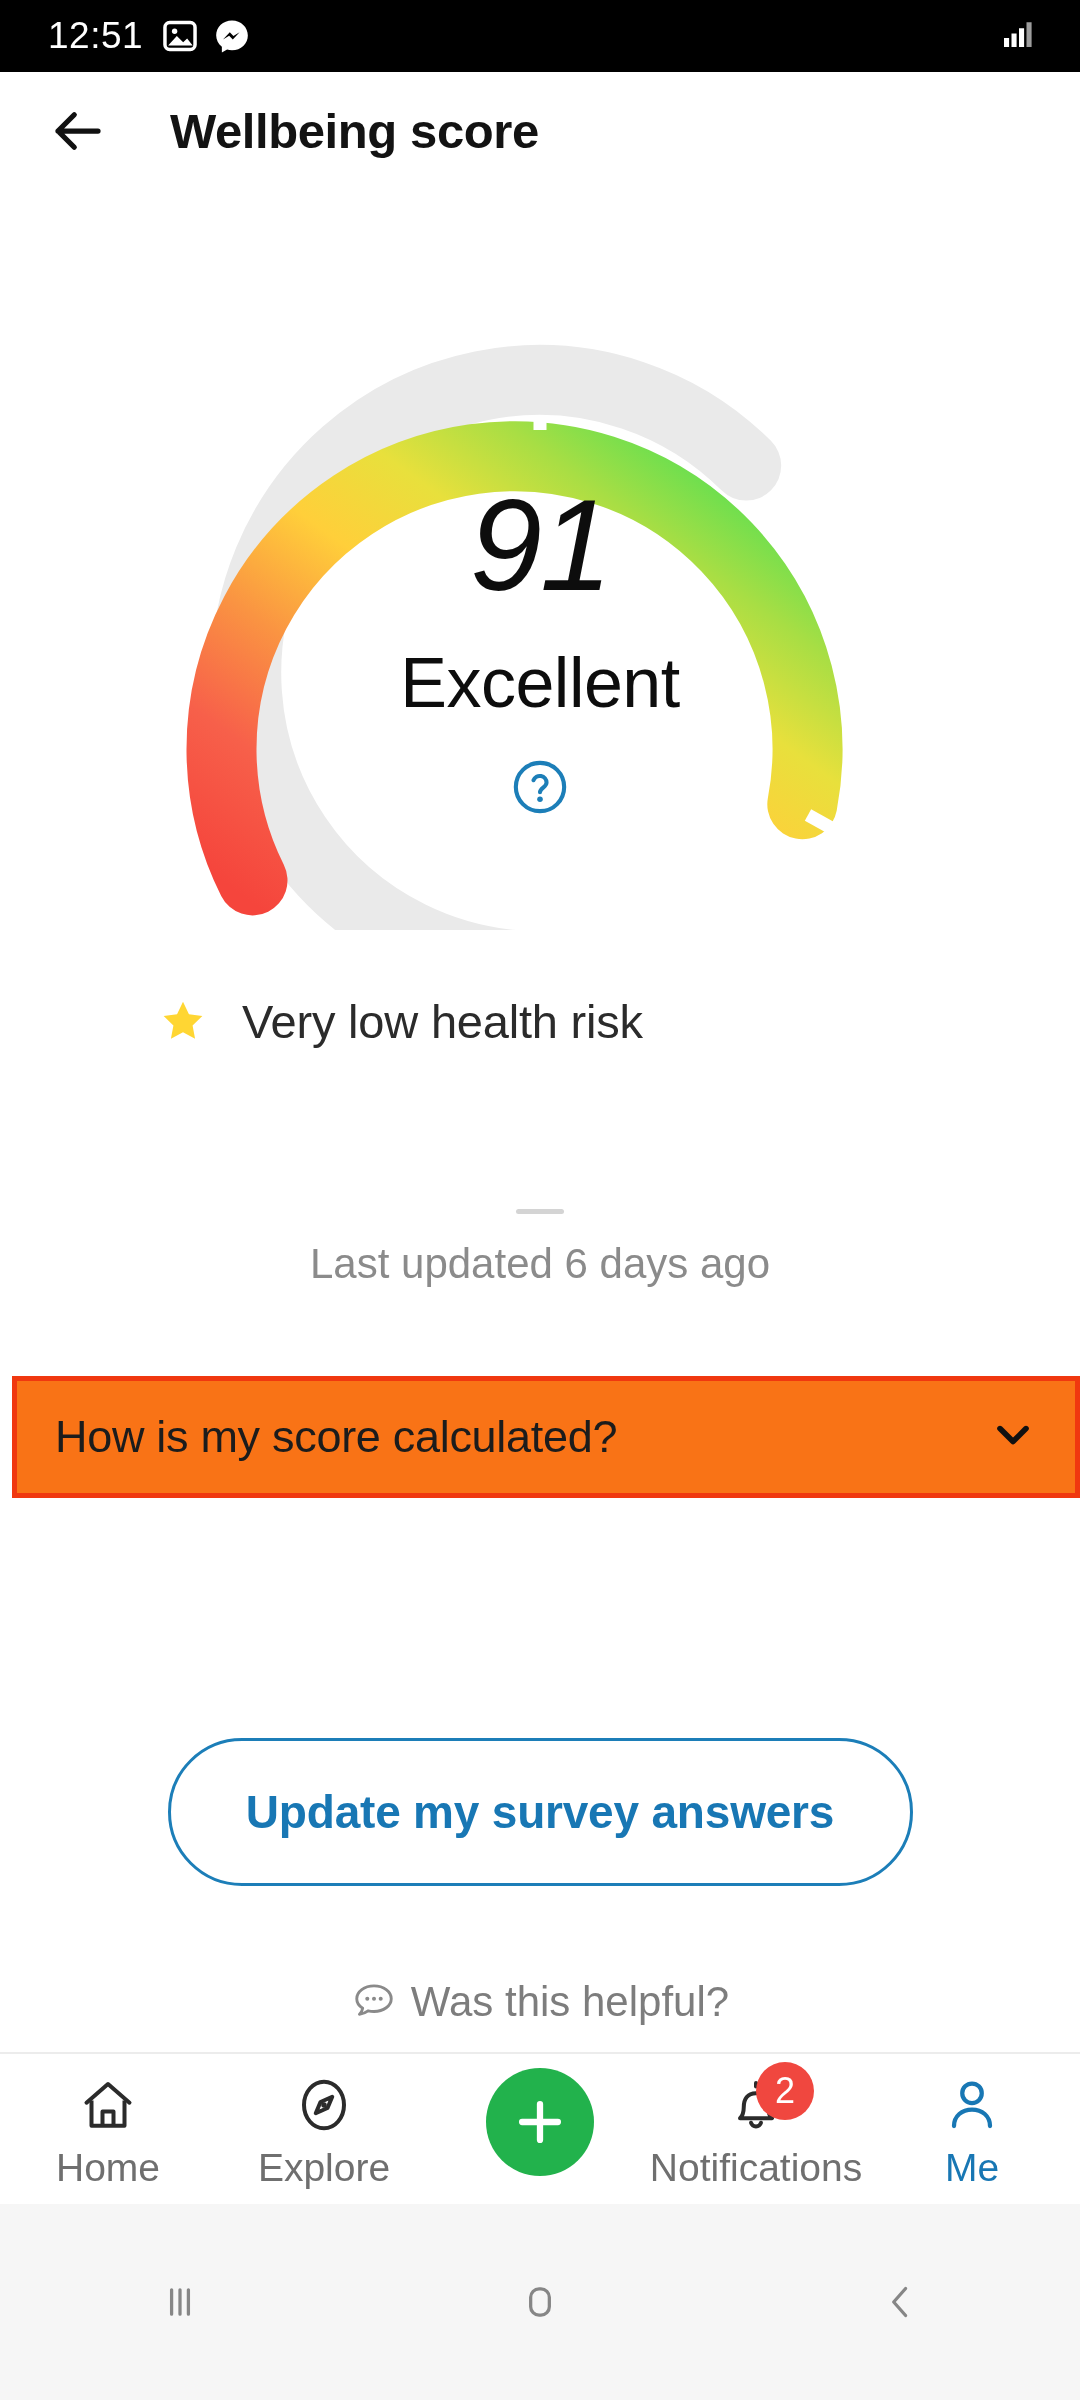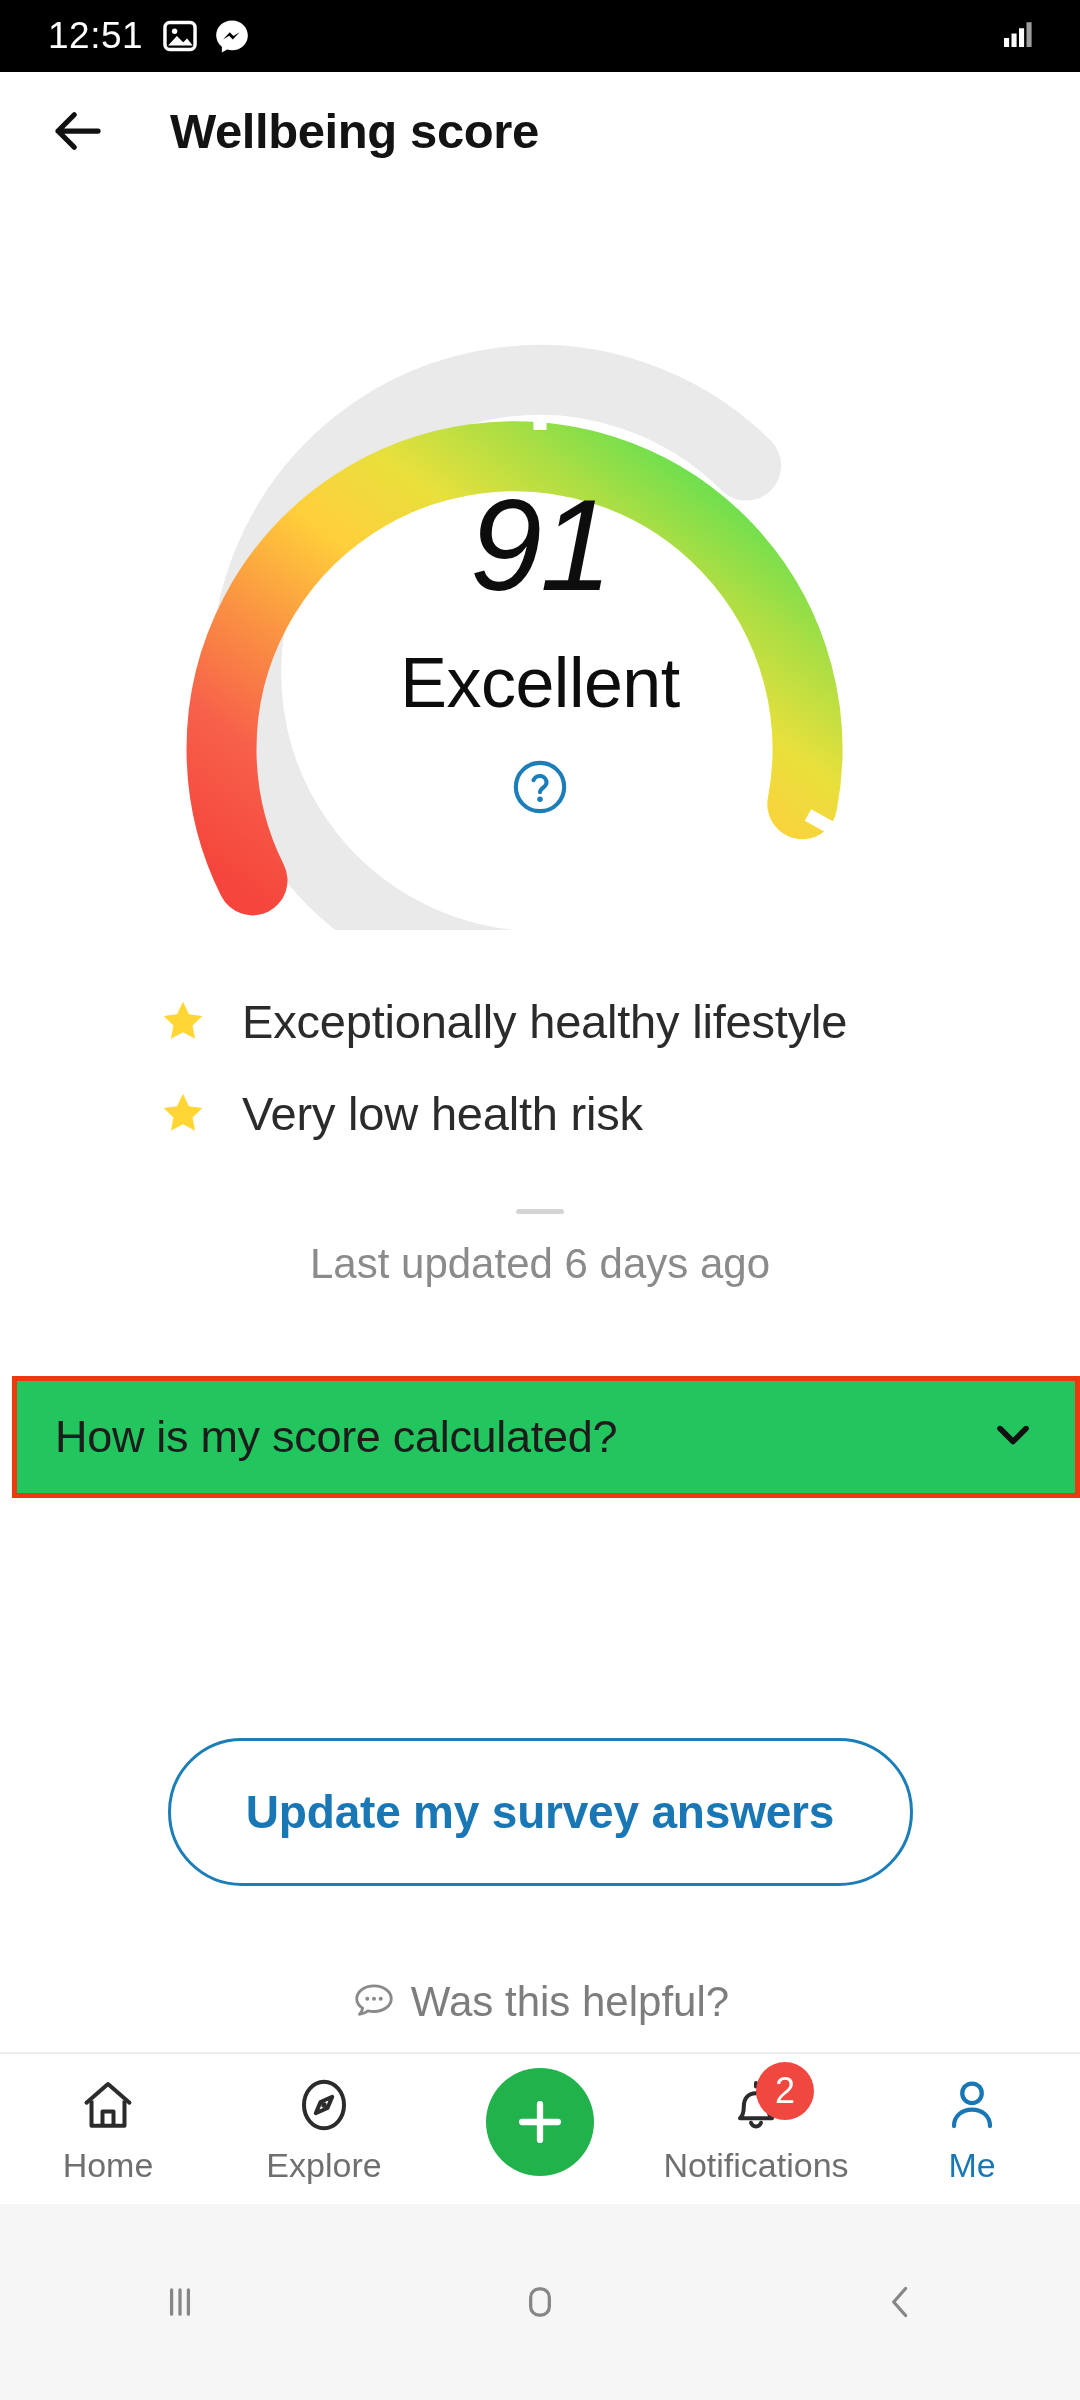--- a/index.html
+++ b/index.html
@@ -72,21 +72,21 @@
   }
   .last-updated {
     position:absolute; top:1240px; left:0; width:1080px; text-align:center;
     font-size:42px; color:#8b8b8b; font-weight:400;
   }
 
   
   .accordion { position:absolute; top:1376px; left:0; width:1080px; }
   .acc-item {
     position:relative; margin:0 0 22px 12px; height:122px;
-    background:#22c55e; border:5px solid #f0380f;
+    background:#f97316; border:5px solid #f0380f;
     display:flex; align-items:center; padding:0 38px;
   }
   .acc-label {
     font-size:45px; color:#1c1c1c; font-weight:400; letter-spacing:-.3px;
   }
   .acc-chev { margin-left:auto; }
 
   
   .cta-wrap {
     position:absolute; top:1738px; left:0; width:1080px;
@@ -112,21 +112,21 @@
     background:#fff; border-top:2px solid #ececec;
     display:flex; align-items:flex-start;
   }
   .nav-item {
     flex:1; height:152px; display:flex; flex-direction:column;
     align-items:center; justify-content:flex-start; padding-top:20px;
     position:relative;
   }
   .nav-icon { height:62px; display:flex; align-items:center; justify-content:center; position:relative; }
   .nav-label {
-    margin-top:10px; font-size:34px; color:#6f6f6f; font-weight:400;
+    margin-top:10px; font-size:39px; color:#6f6f6f; font-weight:400;
   }
   .nav-label.active { color:#1877b4; }
   .fab {
     width:108px; height:108px; border-radius:50%; background:#22b24c;
     display:flex; align-items:center; justify-content:center;
     margin-top:-6px;
   }
   .badge {
     position:absolute; top:-12px; left:30px;
     min-width:58px; height:58px; border-radius:50%; background:#f0473f;
@@ -239,26 +239,20 @@
         </svg>
       </div>
     </div>
   </div>
 
   <div class="bullets">
     <div class="bullet-row">
       <svg class="bullet-star" viewBox="0 0 24 24">
         <path d="M12 1.9 L15.1 8.5 L22.1 9.4 L17 14.3 L18.3 21.3 L12 17.9 L5.7 21.3 L7 14.3 L1.9 9.4 L8.9 8.5 Z" fill="#ffd633"></path>
       </svg>
-      <span class="bullet-text">Exceptionally healthy lifestyle</span>
-    </div>
-    <div class="bullet-row">
-      <svg class="bullet-star" viewBox="0 0 24 24">
-        <path d="M12 1.9 L15.1 8.5 L22.1 9.4 L17 14.3 L18.3 21.3 L12 17.9 L5.7 21.3 L7 14.3 L1.9 9.4 L8.9 8.5 Z" fill="#ffd633"></path>
-      </svg>
       <span class="bullet-text">Very low health risk</span>
     </div>
   </div>
 
   <div class="mini-divider"></div>
   <div class="last-updated">Last updated 6 days ago</div>
 
   <div class="accordion">
     <div class="acc-item">
       <span class="acc-label">How is my score calculated?</span>

